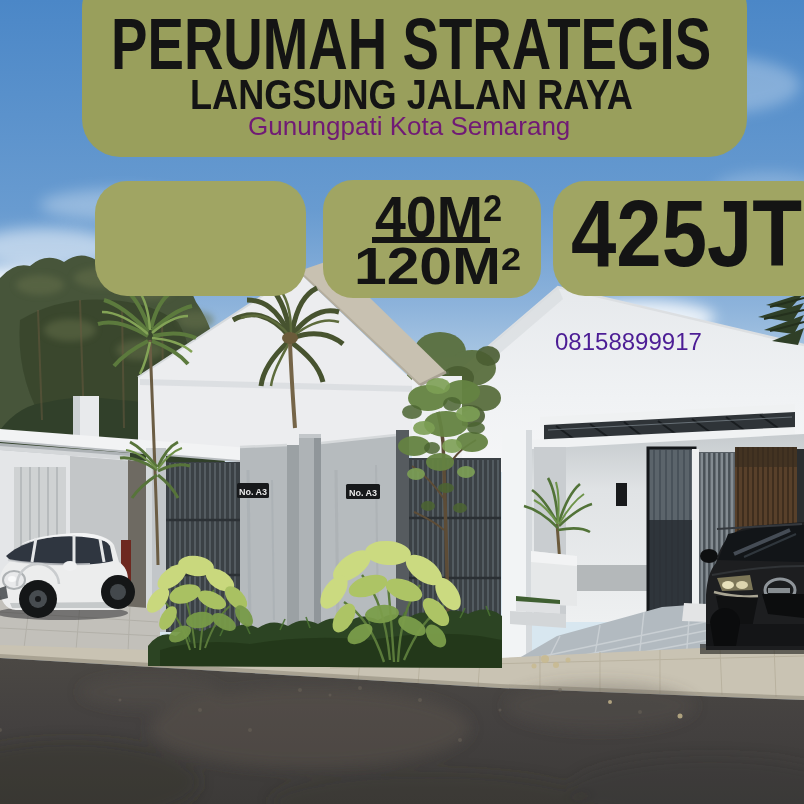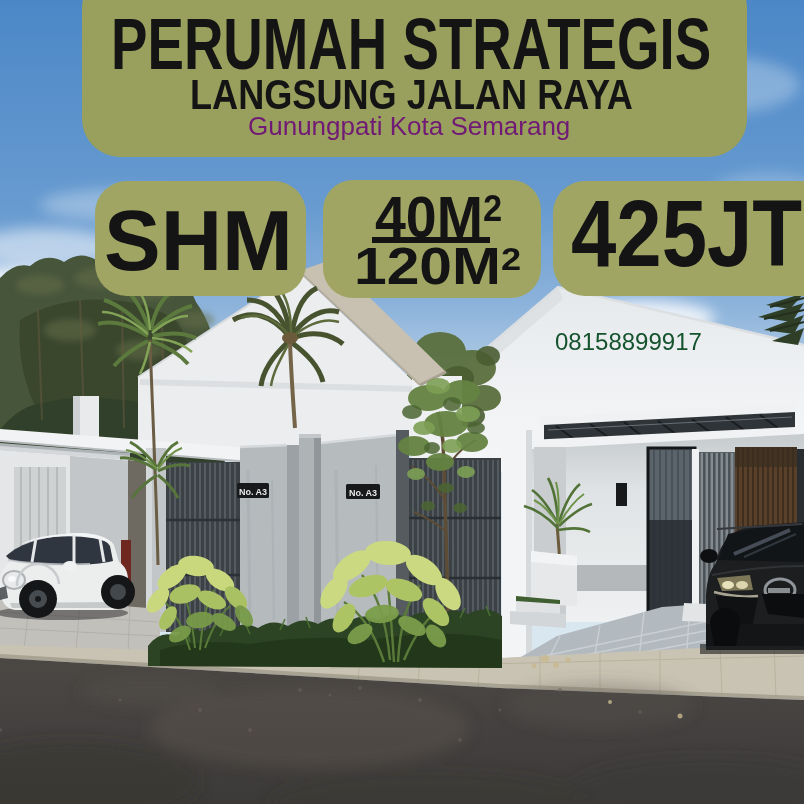--- a/index.html
+++ b/index.html
@@ -585,24 +585,23 @@
 
 <div style="position:absolute;left:82px;top:-30px;width:665px;height:187px;background:#999f5c;border-radius:38px;"></div>
 
 <div class="txt" id="t1" style="left:111px;top:8px;font-size:72px;transform:scaleX(0.759);transform-origin:left top;">PERUMAH STRATEGIS</div>
 
 <div class="txt" id="t2" style="left:190px;top:73px;font-size:43px;transform:scaleX(0.840);transform-origin:left top;">LANGSUNG JALAN RAYA</div>
 
 <div class="txt" id="t3" style="left:248px;top:113px;font-size:26px;font-weight:normal;color:#701a75;">Gunungpati Kota Semarang</div>
 
 <div style="position:absolute;left:95px;top:181px;width:211px;height:115px;background:#a0a563;border-radius:32px;"></div>
-<div class="txt" id="t4" style="left:104px;top:198px;font-size:85px;">SHM</div>
 
 <div style="position:absolute;left:323px;top:180px;width:218px;height:118px;background:#a0a563;border-radius:30px;"></div>
 <div class="txt" id="t5" style="left:375px;top:188px;font-size:58px;transform:scaleX(0.957);transform-origin:left top;">40M<span style="font-size:36px;vertical-align:16px;">2</span></div>
 <div style="position:absolute;left:372px;top:237px;width:118px;height:6px;background:#141414;"></div>
 <div class="txt" id="t6" style="left:354px;top:240px;font-size:52px;transform:scaleX(1.13);transform-origin:left top;">120M<span style="font-size:32px;vertical-align:14px;">2</span></div>
 
 <div style="position:absolute;left:553px;top:181px;width:280px;height:115px;background:#a0a563;border-radius:32px;"></div>
 <div class="txt" id="t7" style="left:571px;top:186px;font-size:95px;transform:scaleX(0.858);transform-origin:left top;">425JT</div>
 
-<div class="txt" id="t8" style="left:555px;top:330px;font-size:24px;font-weight:normal;color:#14532d;">08158899917</div>
+<div class="txt" id="t8" style="left:555px;top:330px;font-size:24px;font-weight:normal;color:#4c1d95;">08158899917</div>
 </div>
 
 </body></html>

